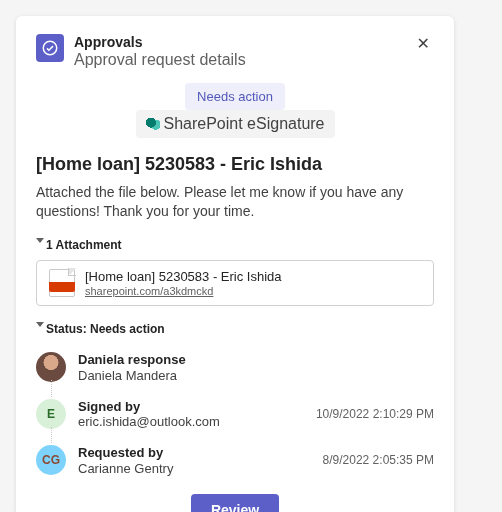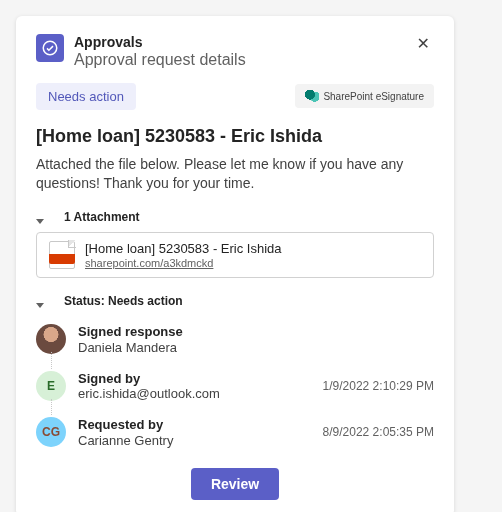--- a/index.html
+++ b/index.html
@@ -34,46 +34,47 @@
     display: flex; align-items: center; justify-content: center;
   }
   .app-icon svg { width: 18px; height: 18px; }
   .header-text { flex: 1; }
   .app-title { font-size: 14px; font-weight: 700; color: #242424; line-height: 1.2; }
   .app-subtitle { font-size: 16px; color: #616161; }
   .close-btn { cursor: pointer; color: #424242; font-size: 16px; line-height: 1; padding: 2px 4px; background:none; border:none; }
   .badge-row {
     display: flex; justify-content: space-between; align-items: center;
     margin-bottom: 16px;
+    flex-direction: column;
   }
   .needs-badge {
     background: #eeeffb;
     color: #5258b9;
     font-size: 13px;
     padding: 6px 12px;
     border-radius: 4px;
   }
   .sp-badge {
     display: flex; align-items: center; gap: 4px;
     background: #f3f3f3;
     padding: 5px 10px;
     border-radius: 4px;
-    font-size: 10px;
+    font-size: 16px;
     color: #424242;
   }
   .sp-icon {
     width: 14px; height: 14px;
     background: radial-gradient(circle at 35% 40%, #037c6e 0 40%, transparent 41%),
                 radial-gradient(circle at 70% 55%, #4bc4b5 0 40%, transparent 41%);
     border-radius: 2px;
   }
   .title { font-size: 18px; font-weight: 700; color: #242424; margin-bottom: 8px; }
   .body-text { font-size: 14px; color: #424242; line-height: 1.4; margin-bottom: 16px; }
   .section-head {
-    display: flex; align-items: flex-end; gap: 20px;
+    display: flex; align-items: flex-start; gap: 2px;
     font-size: 12px; font-weight: 700; color: #242424;
     margin-bottom: 8px;
   }
   .caret {
     width: 0; height: 0;
     border-left: 4px solid transparent;
     border-right: 4px solid transparent;
     border-top: 5px solid #616161;
   }
   .attachment {
@@ -190,32 +191,32 @@
 
   <div class="section-head">
     <span class="caret"></span>
     <span>Status: Needs action</span>
   </div>
 
   <ul class="timeline">
     <li>
       <div class="avatar av-photo"></div>
       <div class="tl-main">
-        <div class="tl-label">Signed response</div>
+        <div class="tl-label">Daniela response</div>
         <div class="tl-sub">Daniela Mandera</div>
       </div>
       <div class="tl-time"></div>
     </li>
     <li>
       <div class="avatar av-e">E</div>
       <div class="tl-main">
         <div class="tl-label">Signed by</div>
         <div class="tl-sub">eric.ishida@outlook.com</div>
       </div>
-      <div class="tl-time">1/9/2022 2:10:29 PM</div>
+      <div class="tl-time">10/9/2022 2:10:29 PM</div>
     </li>
     <li>
       <div class="avatar av-cg">CG</div>
       <div class="tl-main">
         <div class="tl-label">Requested by</div>
         <div class="tl-sub">Carianne Gentry</div>
       </div>
       <div class="tl-time">8/9/2022 2:05:35 PM</div>
     </li>
   </ul>

